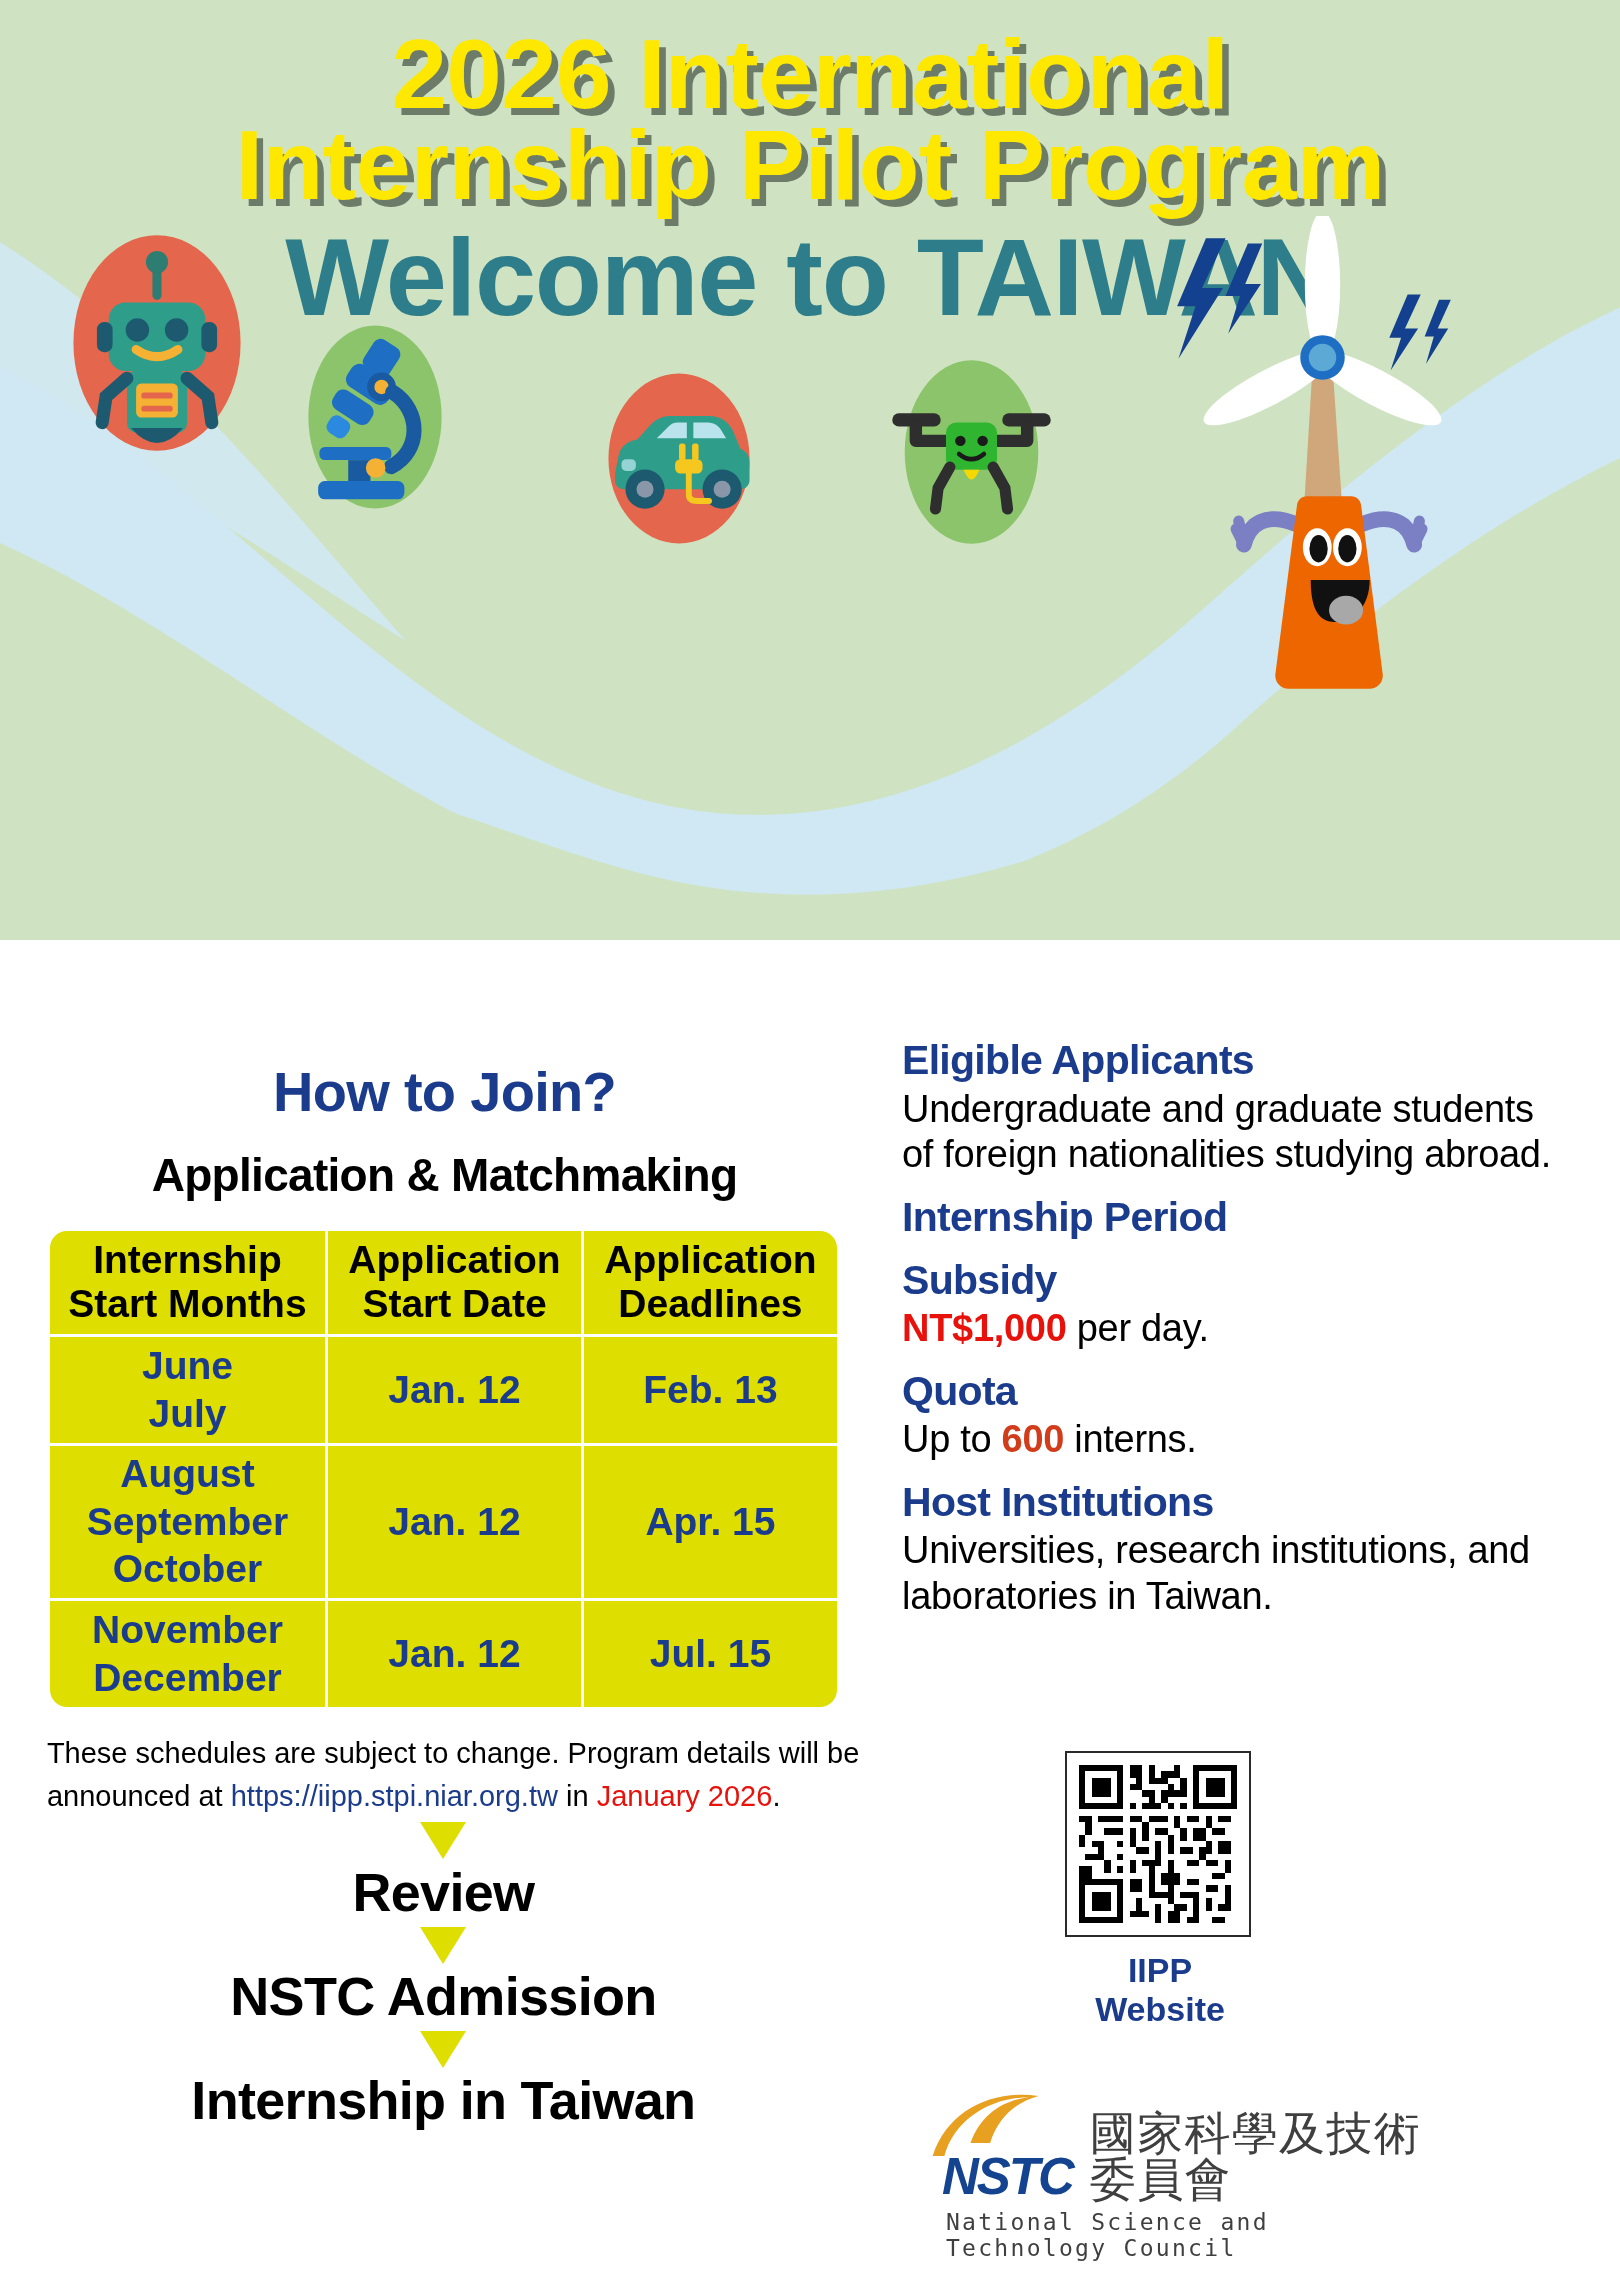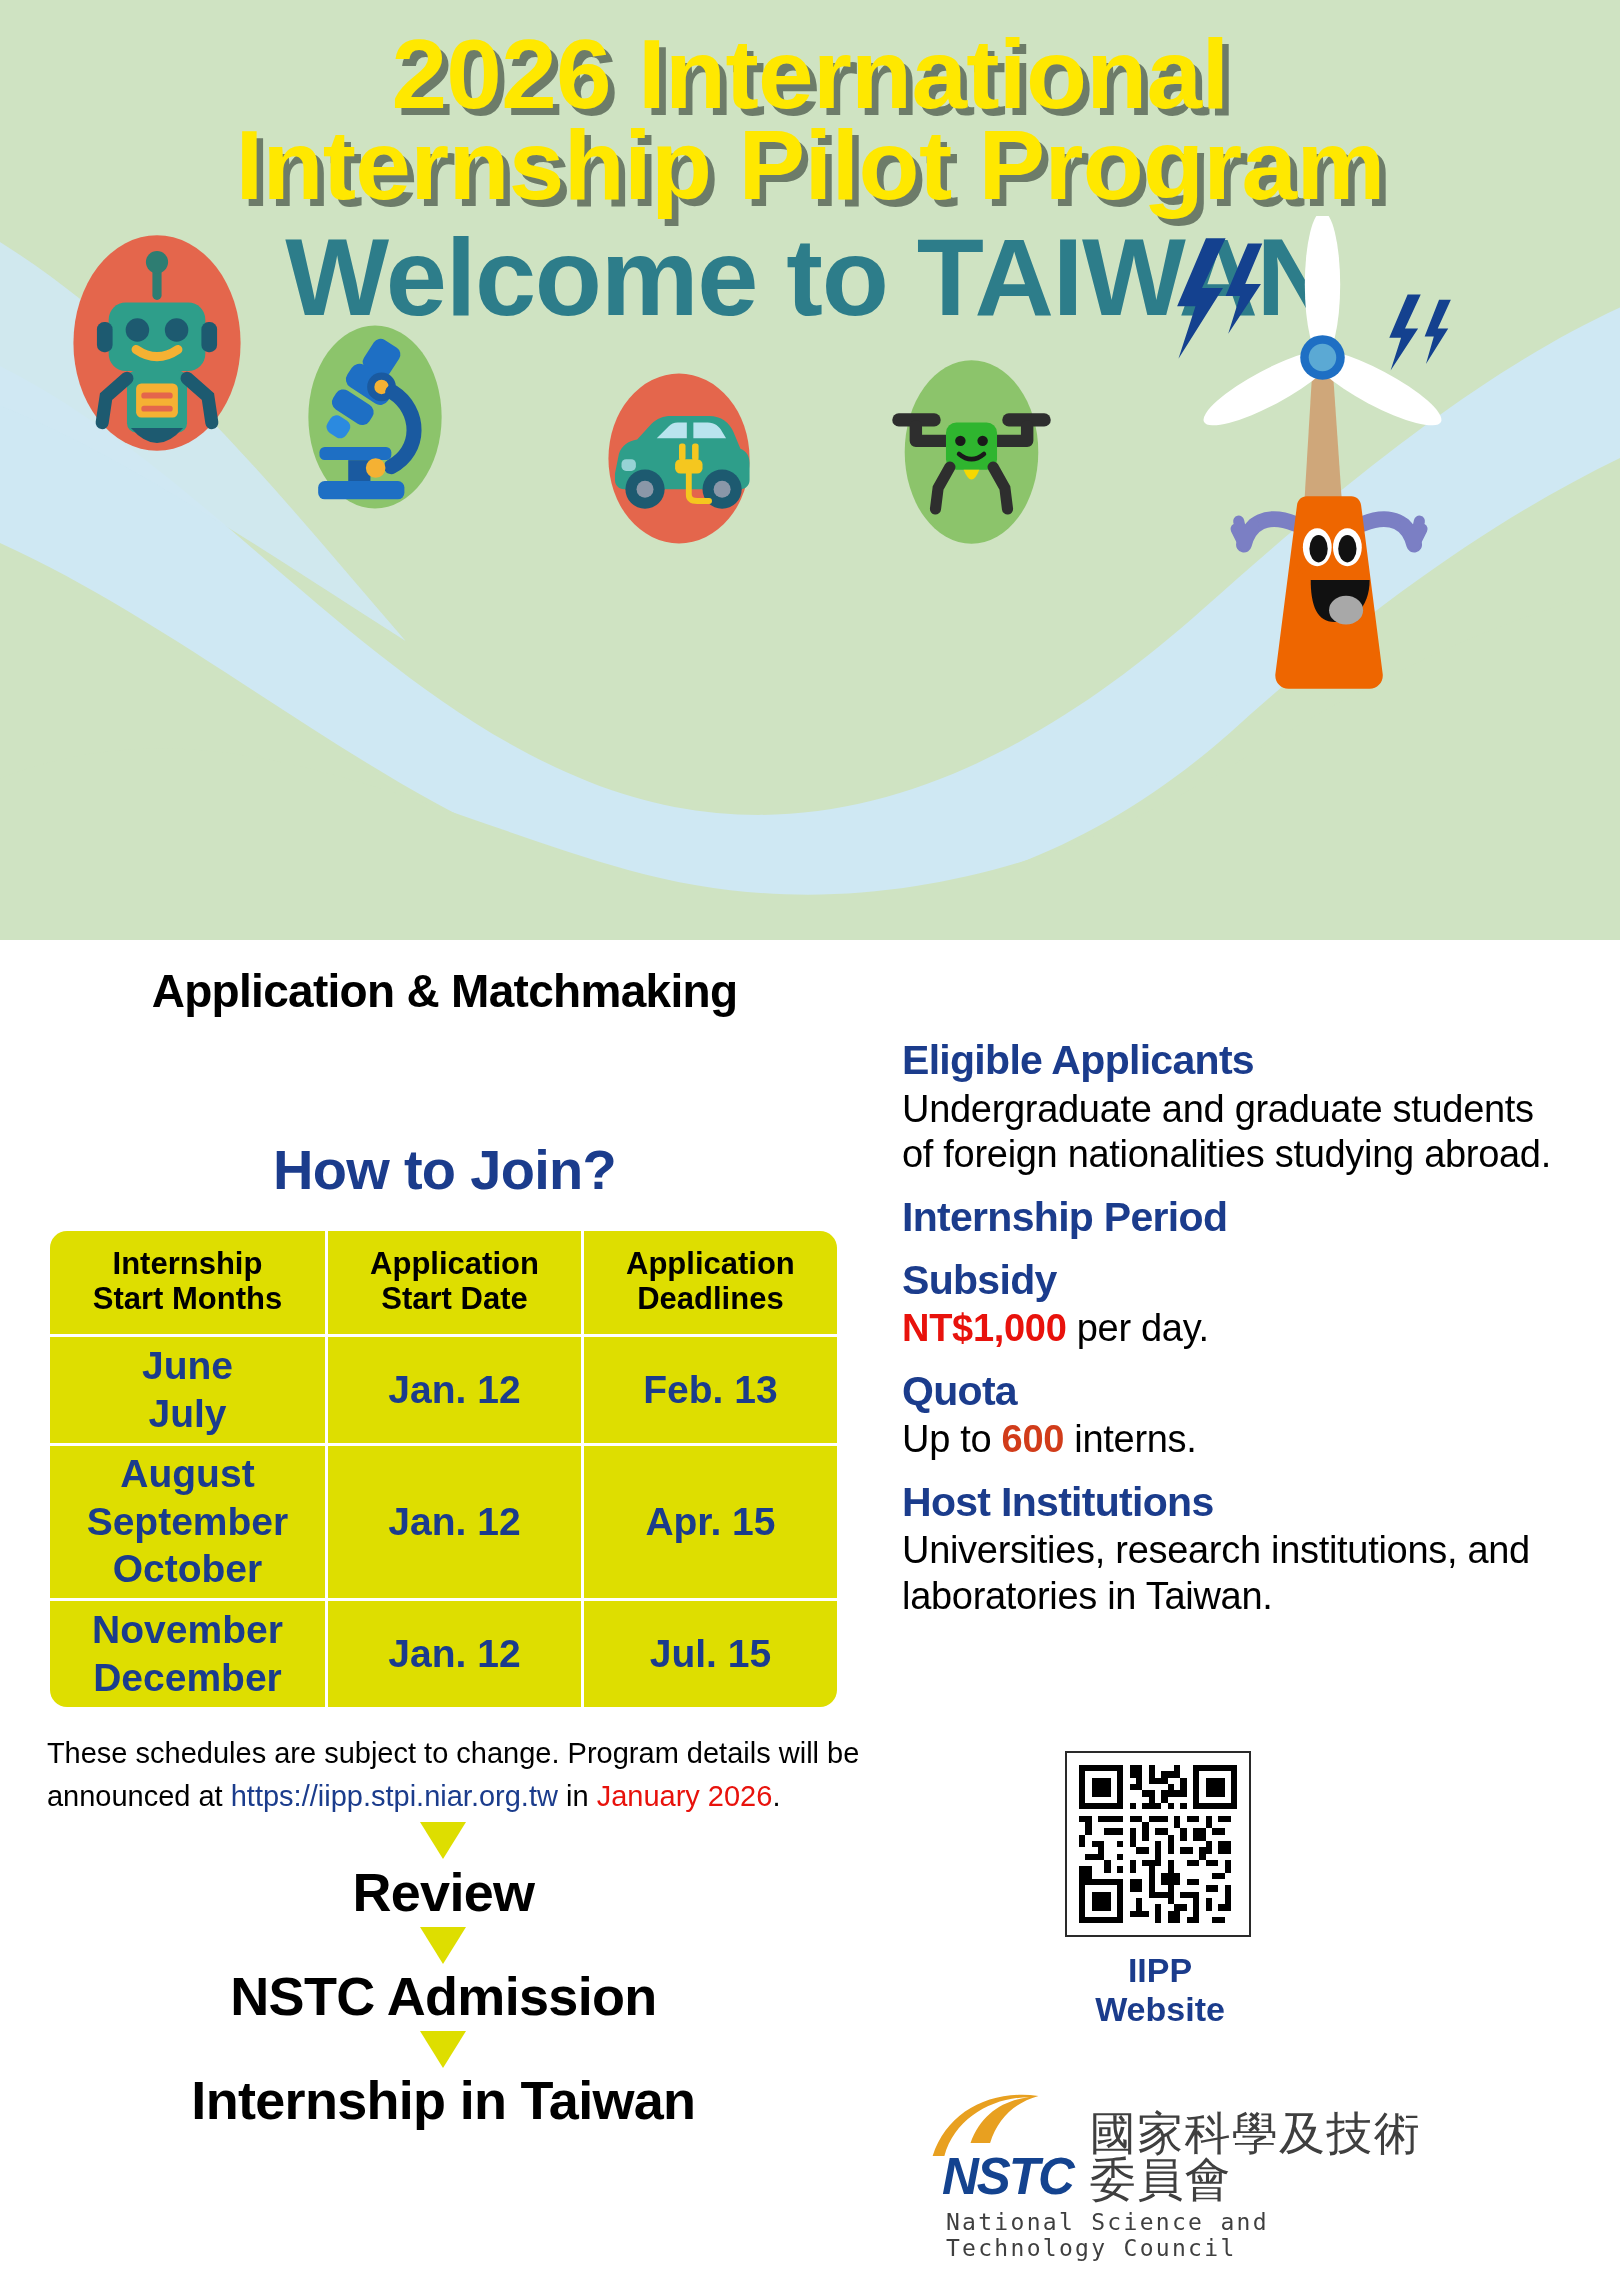--- a/index.html
+++ b/index.html
@@ -48,21 +48,21 @@
   #schedule-table{
     margin-top:26px;margin-left:7.9px;
     width:793px;border-collapse:separate;border-spacing:3.9px;
     table-layout:fixed;
   }
   #schedule-table td{
     background:#dede00;text-align:center;vertical-align:middle;
     padding:0;
   }
   #schedule-table tr.hdr td{
-    height:103px;font-size:31px;font-weight:bold;color:#000;line-height:1.12;
+    height:103px;font-size:39px;font-weight:bold;color:#000;line-height:1.12;
   }
   #schedule-table tr.hdr td:first-child{border-top-left-radius:17px;}
   #schedule-table tr.hdr td:last-child{border-top-right-radius:17px;}
   #schedule-table tr.row td{
     font-size:39px;font-weight:bold;color:#1b3c8c;line-height:1.22;
   }
   #schedule-table tr.r1 td{height:106px;}
   #schedule-table tr.r2 td{height:152px;}
   #schedule-table tr.r3 td{height:106px;}
   #schedule-table tr.r3 td:first-child{border-bottom-left-radius:17px;}
@@ -236,22 +236,22 @@
 
     <path d="M282 556 L372 556 C 372 600, 344 620, 318 620 C 292 620, 282 596, 282 556 Z" fill="#111111"></path>
     <ellipse cx="336" cy="602" rx="26" ry="22" fill="#a8a8a8"></ellipse>
   </svg>
 </div>
 
 <div id="body-area">
 
   <div id="left-col">
 
+    <div id="how-to-join">How to Join?</div>
     <div id="app-match">Application &amp; Matchmaking</div>
-    <div id="how-to-join">How to Join?</div>
 
     <table id="schedule-table">
       <tbody>
           <tr class="hdr">
         <td class="c1">
           <div>Internship</div>
           <div>Start Months</div>
         </td>
         <td class="c2">
           <div>Application</div>

